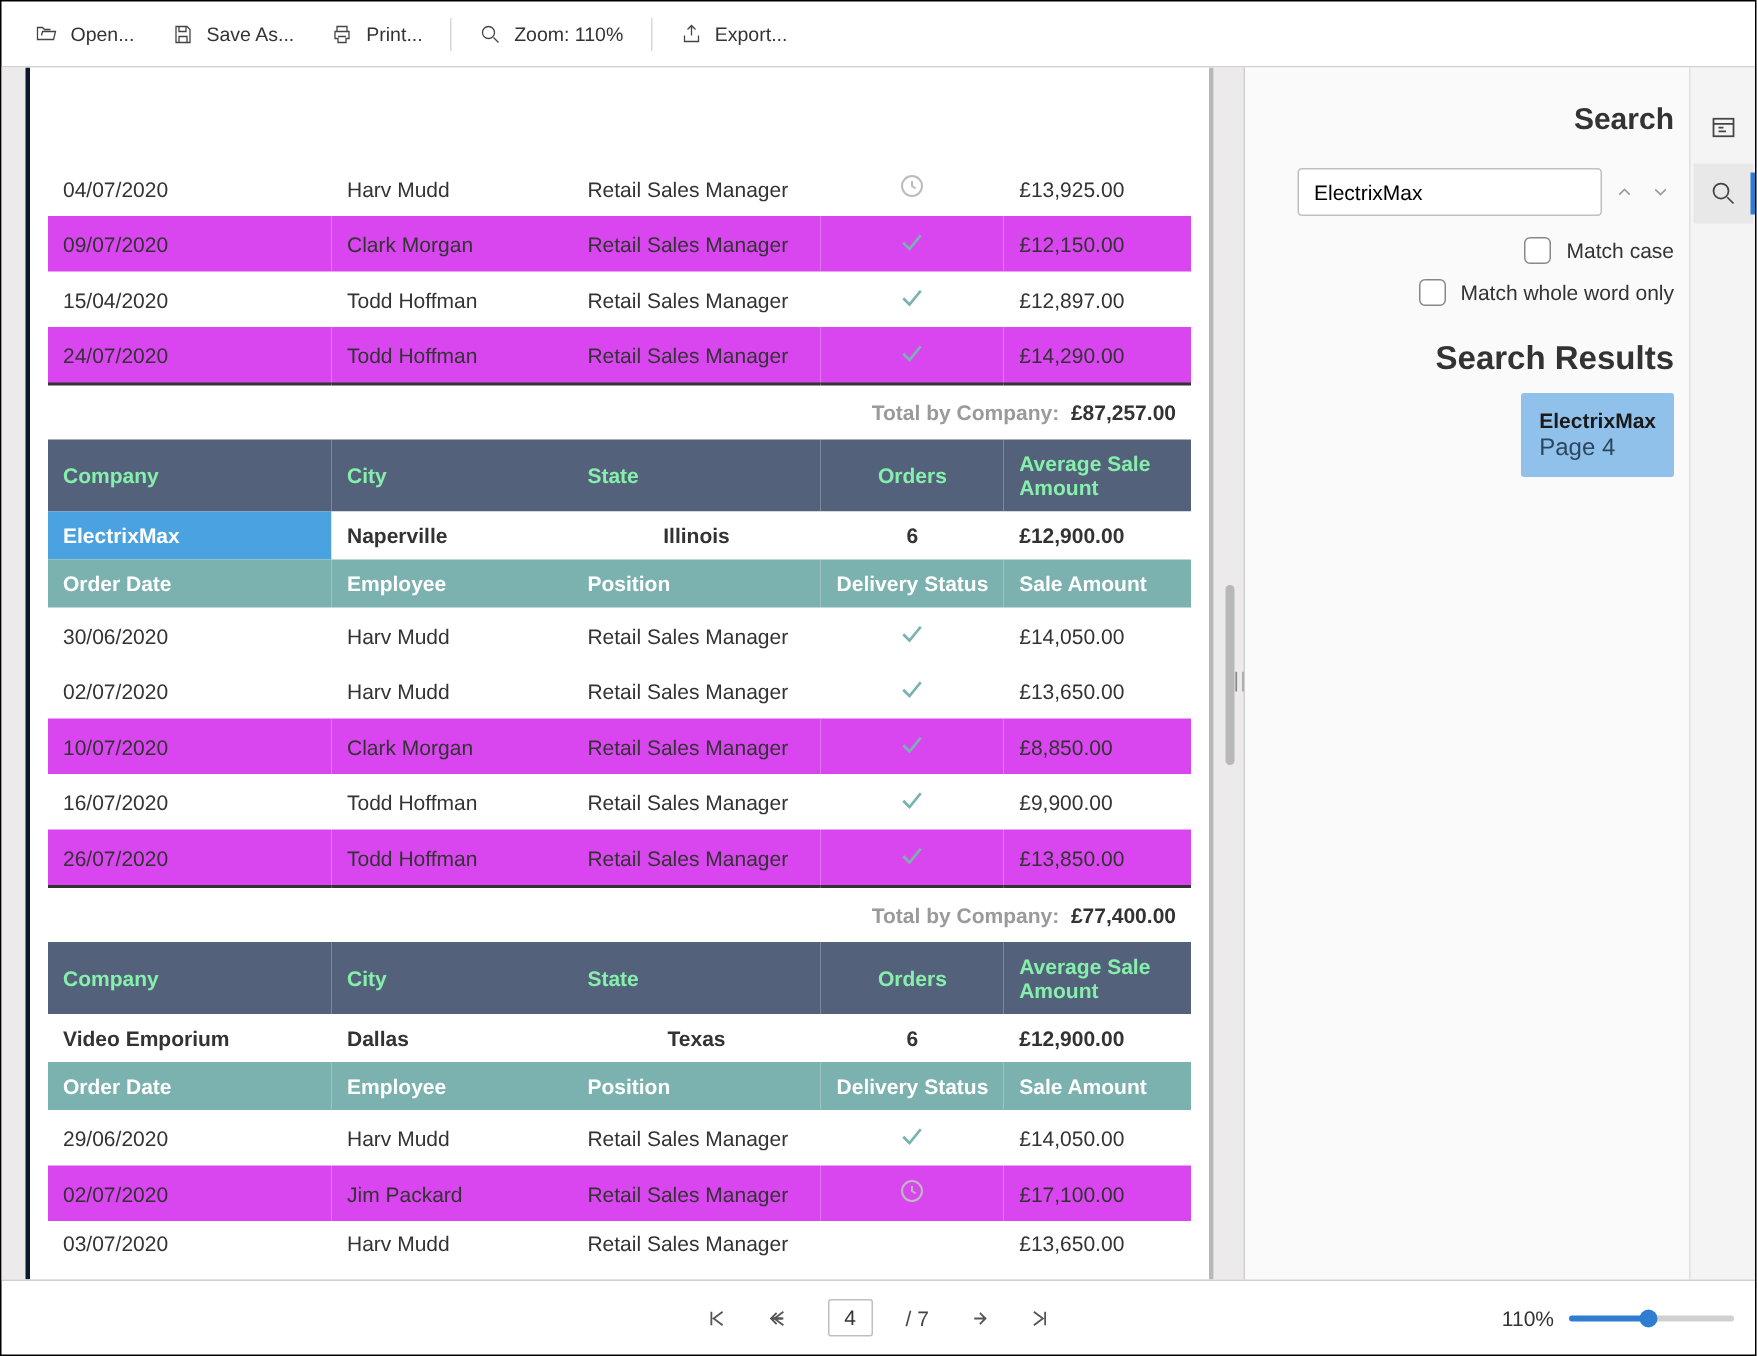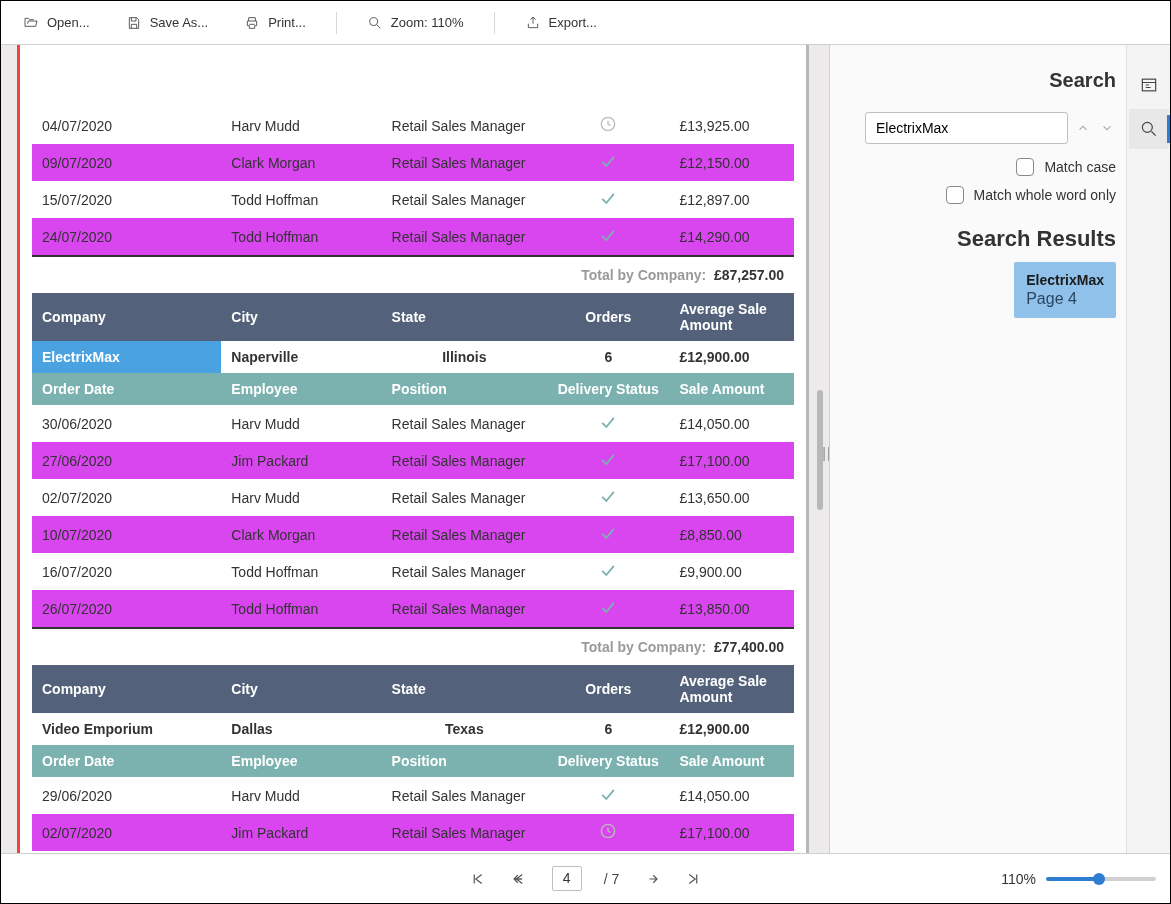--- a/index.html
+++ b/index.html
@@ -1,40 +1,40 @@
 <!DOCTYPE html>
 <html><head>
 <meta charset="utf-8">
 <style>
   * { box-sizing: border-box; margin: 0; padding: 0; }
   body { font-family: "Segoe UI", Tahoma, sans-serif; font-size: 13px; color: #333; background: #fff; width: 1171px; height: 904px; border: 1px solid #000; position: relative; overflow: hidden; }
 
   
-  .toolbar { height: 44px; border-bottom: 1px solid #d0d0d0; display: flex; align-items: center; padding: 0 10px; gap: 12px; }
+  .toolbar { height: 44px; border-bottom: 1px solid #d0d0d0; display: flex; align-items: center; padding: 0 10px; gap: 0; }
   .tb-btn { display: flex; align-items: center; gap: 8px; padding: 6px 12px; cursor: pointer; border-radius: 2px; }
   .tb-sep { width: 1px; height: 22px; background: #d8d8d8; margin: 0 6px; }
   .tb-icon { width: 16px; height: 16px; display: inline-flex; align-items: center; justify-content: center; }
   .tb-icon svg { width: 16px; height: 16px; stroke: #444; fill: none; stroke-width: 1.3; }
 
   
   .main { position: absolute; top: 44px; bottom: 50px; left: 0; right: 0; display: flex; }
 
   
   .doc-wrap { flex: 1; background: #eceaeb; position: relative; overflow: hidden; border-right: 1px solid #d0d0d0; }
-  .page { position: absolute; left: 16px; right: 20px; top: 0; bottom: 0; background: #fff; border-left: 3px solid #ef4444; border-right: 3px solid #b9b8b9; padding: 0 12px 0 12px; overflow: hidden; }
+  .page { position: absolute; left: 16px; right: 20px; top: 0; bottom: 0; background: #fff; border-left: 3px solid #0f172a; border-right: 3px solid #b9b8b9; padding: 0 12px 0 12px; overflow: hidden; }
   .page-inner { padding-top: 62px; }
 
   .scroll-thumb { position: absolute; right: 6px; top: 345px; width: 6px; height: 120px; background: #b8b8b8; border-radius: 3px; }
 
   .splitter { position: absolute; right: -2px; top: 396px; width: 8px; height: 24px; display:flex; align-items:center; justify-content:center; color:#888; font-size:14px; letter-spacing:1px; writing-mode: vertical-rl;}
   .splitter::before{content:"||"; writing-mode:horizontal-tb;}
 
   
   table.report { width: 100%; border-collapse: collapse; font-size: 14px; }
-  .company-header td { background: #53627a; color: #ffffff; font-weight: 600; padding: 8px 10px; }
+  .company-header td { background: #53627a; color: #86efac; font-weight: 600; padding: 8px 10px; }
   .sub-header td { background: #7bb2b0; color: #fff; font-weight: 600; padding: 8px 10px; }
   .company-row td { background: #fff; font-weight: 600; color: #333; padding: 8px 10px; }
   .data-row td { padding: 7px 10px; }
   .data-row.alt td { background: #d946ef; }
   .total-row td { text-align: right; padding: 10px 10px; font-weight: 600; color:#333; }
   .total-label { color: #9a9a9a; font-weight:600; }
   .divider td { border-top: 2px solid #333; padding:0; height:0; }
   .amt { text-align: left; }
   .ctr { text-align: center; }
   .status-icon svg { width: 20px; height: 20px; }
@@ -150,21 +150,21 @@
               <tr class="data-row alt">
                 <td class="col-date">09/07/2020</td>
                 <td class="col-emp">Clark Morgan</td>
                 <td class="col-pos">Retail Sales Manager</td>
                 <td class="ctr col-status"><span class="status-icon check"><svg viewBox="0 0 24 24">
                       <path d="M5 13l5 5 9-11"></path>
                     </svg></span></td>
                 <td class="amt col-amt">£12,150.00</td>
               </tr>
               <tr class="data-row">
-                <td class="col-date">15/07/2020</td>
+                <td class="col-date">15/04/2020</td>
                 <td class="col-emp">Todd Hoffman</td>
                 <td class="col-pos">Retail Sales Manager</td>
                 <td class="ctr col-status"><span class="status-icon check"><svg viewBox="0 0 24 24">
                       <path d="M5 13l5 5 9-11"></path>
                     </svg></span></td>
                 <td class="amt col-amt">£12,897.00</td>
               </tr>
               <tr class="data-row alt">
                 <td class="col-date">24/07/2020</td>
                 <td class="col-emp">Todd Hoffman</td>
@@ -215,29 +215,20 @@
             </tbody>
           <tbody id="g1-rows">
               <tr class="data-row">
                 <td class="col-date">30/06/2020</td>
                 <td class="col-emp">Harv Mudd</td>
                 <td class="col-pos">Retail Sales Manager</td>
                 <td class="ctr col-status"><span class="status-icon check"><svg viewBox="0 0 24 24">
                       <path d="M5 13l5 5 9-11"></path>
                     </svg></span></td>
                 <td class="amt col-amt">£14,050.00</td>
-              </tr>
-              <tr class="data-row alt">
-                <td class="col-date">27/06/2020</td>
-                <td class="col-emp">Jim Packard</td>
-                <td class="col-pos">Retail Sales Manager</td>
-                <td class="ctr col-status"><span class="status-icon check"><svg viewBox="0 0 24 24">
-                      <path d="M5 13l5 5 9-11"></path>
-                    </svg></span></td>
-                <td class="amt col-amt">£17,100.00</td>
               </tr>
               <tr class="data-row">
                 <td class="col-date">02/07/2020</td>
                 <td class="col-emp">Harv Mudd</td>
                 <td class="col-pos">Retail Sales Manager</td>
                 <td class="ctr col-status"><span class="status-icon check"><svg viewBox="0 0 24 24">
                       <path d="M5 13l5 5 9-11"></path>
                     </svg></span></td>
                 <td class="amt col-amt">£13,650.00</td>
               </tr>

